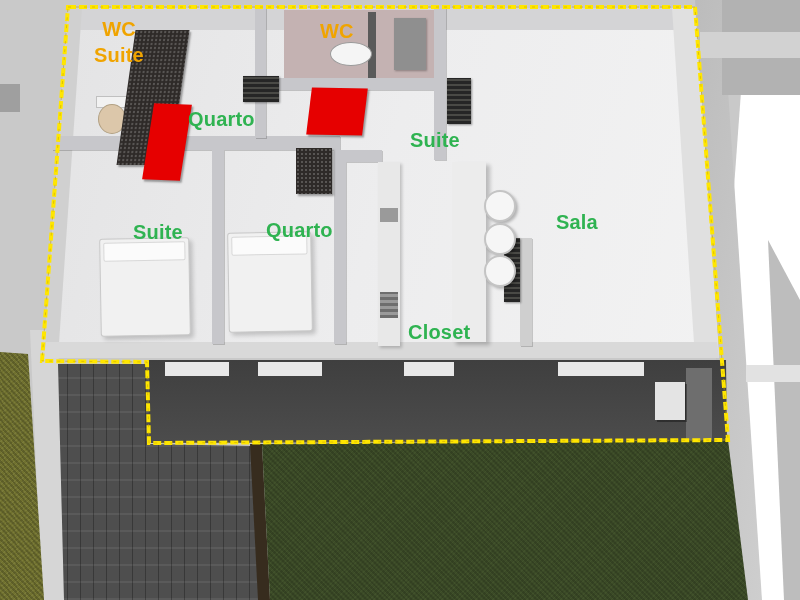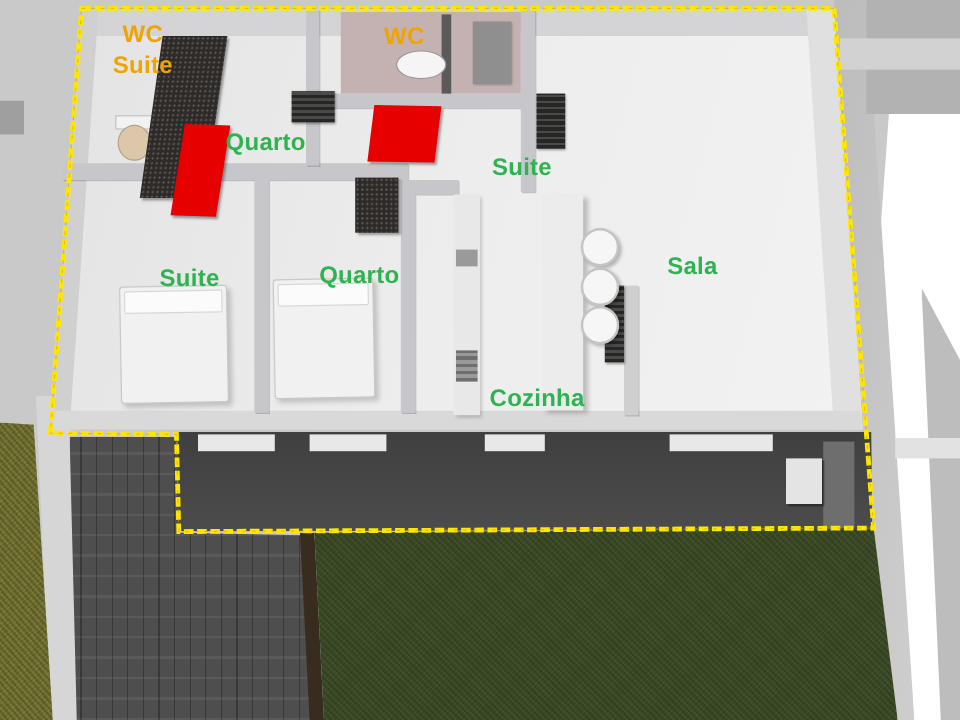--- a/index.html
+++ b/index.html
@@ -211,15 +211,15 @@
   <div class="lbl lbl-orange lbl-wc-suite">
     <div>WC</div>
     <div>Suite</div>
   </div>
   <div class="lbl lbl-orange lbl-wc">WC</div>
   <div class="lbl lbl-green lbl-closet">Quarto</div>
   <div class="lbl lbl-green lbl-hall">Suite</div>
   <div class="lbl lbl-green lbl-suite">Suite</div>
   <div class="lbl lbl-green lbl-quarto">Quarto</div>
   <div class="lbl lbl-green lbl-sala">Sala</div>
-  <div class="lbl lbl-green lbl-cozinha">Cozinha</div>
+  <div class="lbl lbl-green lbl-cozinha">Closet</div>
 
 </div>
 
 </body></html>

